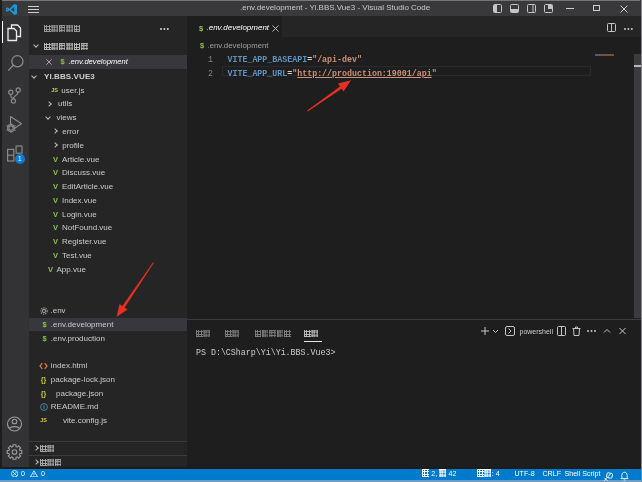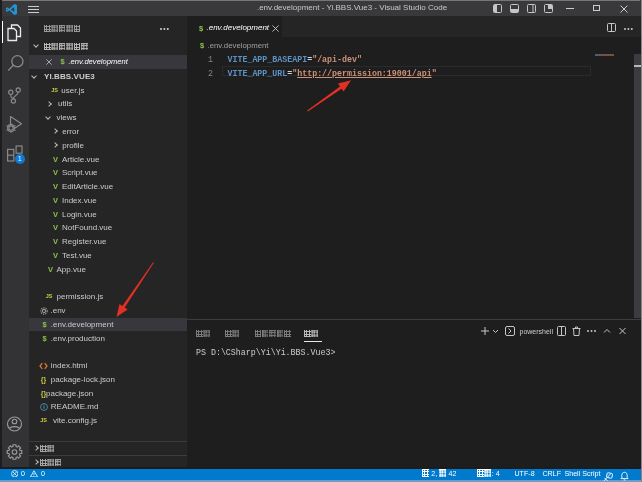--- a/index.html
+++ b/index.html
@@ -19,21 +19,21 @@
   .cjrow .cj { vertical-align:top; }
   .chevR, .chevD { display:inline-block; width:4px; height:4px; border:solid #bbb; border-width:1px 1px 0 0; }
   .ico.js { color:#cbcb41; font-size:5.5px; }
   .ico.vue { color:#8dc34a; font-size:7.5px; }
   .row.sel { background:#37373d; }
   .chevR { transform:rotate(45deg); }
   .chevD { transform:rotate(135deg); }
 
   
   #titlebar { position:absolute; top:0; left:0; width:642px; height:16px; background:#39393b; }
-  #title-text { position:absolute; top:3px; left:240px; width:224px; text-align:center;
+  #title-text { position:absolute; top:3px; left:240px; width:224px; text-align:left;
     font-size:8px; color:#c8c8c8; white-space:nowrap; }
 
   
   #actbar { position:absolute; top:16px; left:0; width:29px; height:451px; background:#333336; }
   .act-ico { position:absolute; left:0; width:29px; text-align:center; }
 
   
   #sidebar { position:absolute; top:16px; left:29px; width:158px; height:451px; background:#252526; color:#cccccc; }
   .row { position:absolute; left:0; width:158px; height:13.8px; line-height:13.8px; font-size:8px; white-space:nowrap; }
   .ico { position:absolute; top:2.2px; width:9px; height:9px; font-size:6.5px; line-height:9px; text-align:center; font-weight:bold; }
@@ -183,21 +183,21 @@
     <div class="row" style="top:122.7px">
         <span class="chevR" style="position:absolute;left:23.5px;top:4.5px"></span>
         <span style="position:absolute;left:33.2px">profile</span>
       </div>
     <div class="row" style="top:136.5px">
         <span class="ico vue" style="left:22px">V</span>
         <span style="position:absolute;left:33px">Article.vue</span>
       </div>
     <div class="row" style="top:150.3px">
         <span class="ico vue" style="left:22px">V</span>
-        <span style="position:absolute;left:33px">Script.vue</span>
+        <span style="position:absolute;left:33px">Discuss.vue</span>
       </div>
     <div class="row" style="top:164px">
         <span class="ico vue" style="left:22px">V</span>
         <span style="position:absolute;left:33px">EditArticle.vue</span>
       </div>
     <div class="row" style="top:177.8px">
         <span class="ico vue" style="left:22px">V</span>
         <span style="position:absolute;left:33px">Index.vue</span>
       </div>
     <div class="row" style="top:191.6px">
@@ -212,24 +212,20 @@
         <span class="ico vue" style="left:22px">V</span>
         <span style="position:absolute;left:33px">Register.vue</span>
       </div>
     <div class="row" style="top:232.9px">
         <span class="ico vue" style="left:22px">V</span>
         <span style="position:absolute;left:33px">Test.vue</span>
       </div>
     <div class="row" style="top:246.6px">
         <span class="ico vue" style="left:17px">V</span>
         <span style="position:absolute;left:27.5px">App.vue</span>
-      </div>
-    <div class="row" style="top:274.2px">
-        <span class="ico js" style="left:15.5px">JS</span>
-        <span style="position:absolute;left:27.5px">permission.js</span>
       </div>
     <div class="row" style="top:287.9px">
         <svg style="position:absolute;left:10.5px;top:3px" width="8" height="8" viewBox="0 0 10 10">
           <g fill="none" stroke="#9a9a9a" stroke-width="1.4">
             <circle cx="5" cy="5" r="2"></circle>
             <circle cx="5" cy="5" r="4" stroke-dasharray="1.6 1.3"></circle>
           </g>
         </svg>
         <span style="position:absolute;left:21.5px">.env</span>
       </div>
@@ -246,33 +242,33 @@
           <path fill="none" stroke="#e37933" stroke-width="1.2" d="M3.3 1.2 L1 4 L3.3 6.8 M5.7 1.2 L8 4 L5.7 6.8"></path>
         </svg>
         <span style="position:absolute;left:21.8px">index.html</span>
       </div>
     <div class="row" style="top:356.8px">
         <span class="ico" style="left:10px;color:#cbcb41;font-size:7px">{}</span>
         <span style="position:absolute;left:21.8px">package-lock.json</span>
       </div>
     <div class="row" style="top:370.5px">
         <span class="ico" style="left:10px;color:#cbcb41;font-size:7px">{}</span>
-        <span style="position:absolute;left:17px">package.json</span>
+        <span style="position:absolute;left:27px">package.json</span>
       </div>
     <div class="row" style="top:384.3px">
         <svg style="position:absolute;left:10.5px;top:2.8px" width="8" height="8" viewBox="0 0 10 10">
           <circle cx="5" cy="5" r="4.3" fill="none" stroke="#519aba" stroke-width="1"></circle>
           <rect x="4.4" y="4" width="1.2" height="3.2" fill="#519aba"></rect>
           <rect x="4.4" y="2" width="1.2" height="1.2" fill="#519aba"></rect>
         </svg>
         <span style="position:absolute;left:21.8px">README.md</span>
       </div>
     <div class="row" style="top:398.1px">
         <span class="ico js" style="left:10px">JS</span>
-        <span style="position:absolute;left:24px">vite.config.js</span>
+        <span style="position:absolute;left:34px">vite.config.js</span>
       </div>
 
     <div class="abs" style="left:0;top:424.7px;width:158px;height:1px;background:#3c3c3c"></div>
     <div class="row" style="top:425.7px;font-weight:bold;color:#cccccc">
         <span class="chevR" style="position:absolute;left:4.5px;top:4.5px"></span>
         <span class="cjrow" style="position:absolute;left:11px;top:3.2px"><span class="cj"></span><span class="cj"></span></span>
       </div>
     <div class="abs" style="left:0;top:438.9px;width:158px;height:1px;background:#3c3c3c"></div>
     <div class="row" style="top:439.9px;font-weight:bold;color:#cccccc">
         <span class="chevR" style="position:absolute;left:4.5px;top:4.5px"></span>
@@ -302,21 +298,21 @@
     </div>
     <div id="code">
 
       <div class="abs" style="left:35px;top:12.4px;width:369px;height:10.4px;border:1px solid #2a2a2c"></div>
       <div class="cl" style="top:0">
         <span class="lnum">1</span>
         <span class="ctext"><span class="k">VITE_APP_BASEAPI</span><span class="o">=</span><span class="s">"/api-dev"</span></span>
       </div>
       <div class="cl" style="top:13.7px">
         <span class="lnum">2</span>
-        <span class="ctext"><span class="k">VITE_APP_URL</span><span class="o">=</span><span class="s">"<span style="text-decoration:underline">http://permission:19001/api</span>"</span></span>
+        <span class="ctext"><span class="k">VITE_APP_URL</span><span class="o">=</span><span class="s">"<span style="text-decoration:underline">http://production:19001/api</span>"</span></span>
       </div>
 
       <div class="abs" style="left:408px;top:1px;width:5px;height:1.9px;background:#44617e"></div>
       <div class="abs" style="left:413px;top:1px;width:14px;height:1.9px;background:#76523c"></div>
 
       <div class="abs" style="left:446.5px;top:0.5px;width:8.5px;height:264px;background:#3a3c41"></div>
       <div class="abs" style="left:447px;top:11.9px;width:7.5px;height:1.6px;background:#b9b9b9"></div>
     </div>
   </div>
 

